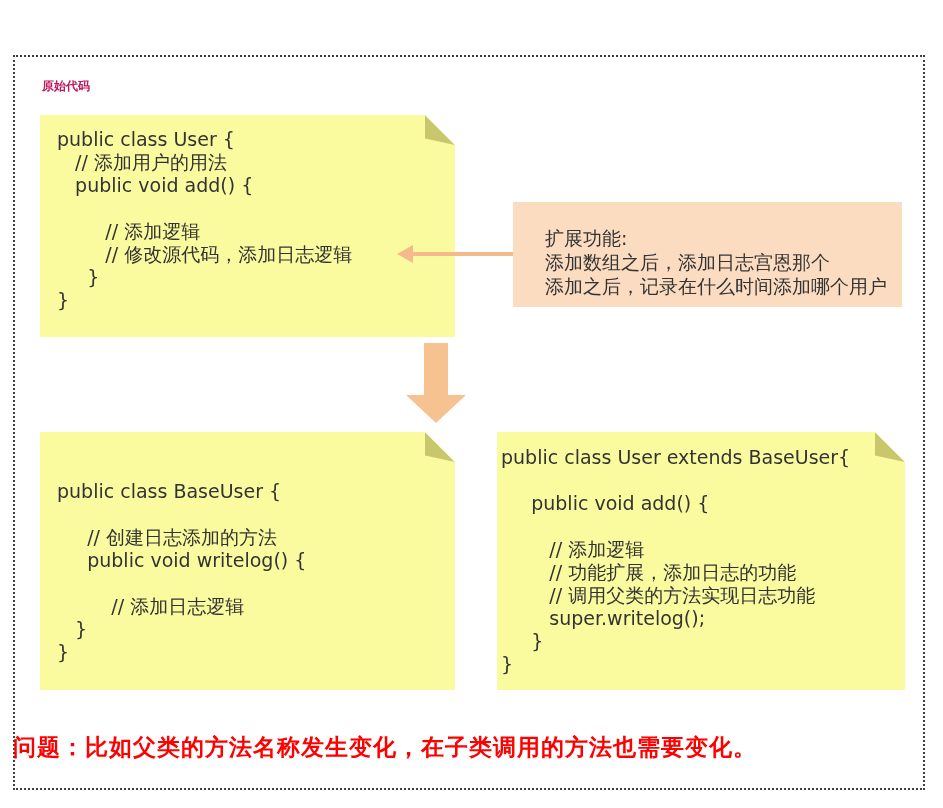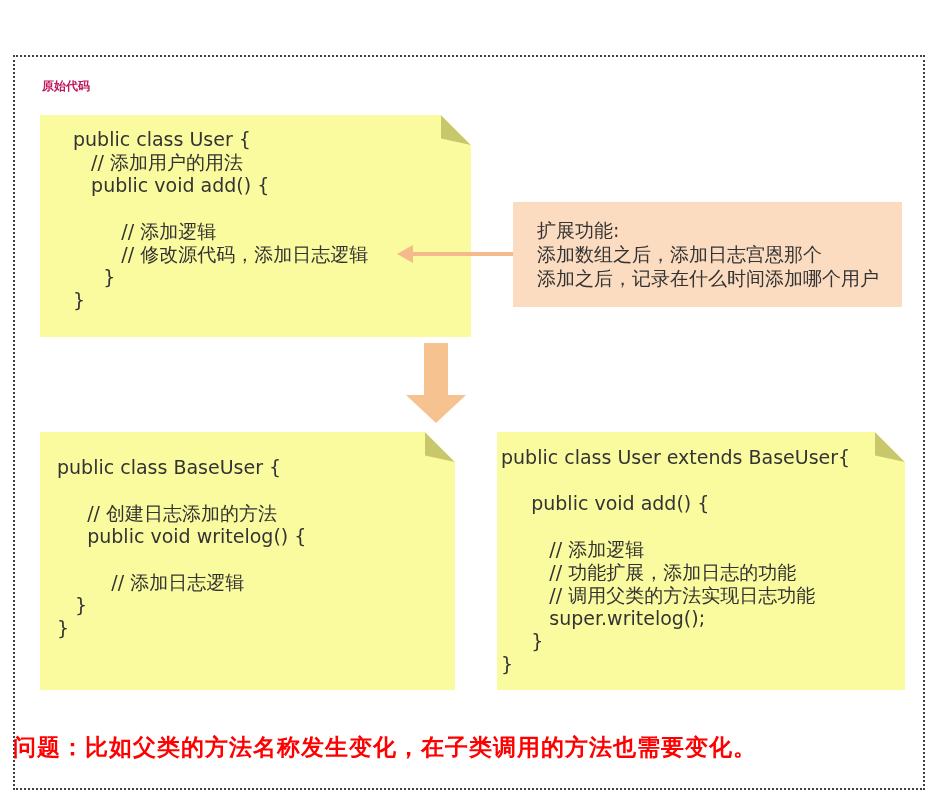--- a/index.html
+++ b/index.html
@@ -9,38 +9,38 @@
   .title{position:absolute;left:10px;top:4px;font-size:25px;font-weight:bold;
          color:#1f1f1f;letter-spacing:1px;}
 
   .frame{position:absolute;left:13px;top:55px;width:912px;height:735px;
          box-sizing:border-box;border:2px dotted #3f3f3f;}
 
   .section-label{position:absolute;left:42px;top:78px;font-size:12px;
          font-weight:bold;color:#be185d;}
 
   .note{position:absolute;background:#FAFA9E;}
-  #note-original{left:40px;top:115px;width:415px;height:222px;padding-left:16px;}
+  #note-original{left:40px;top:115px;width:415px;height:222px;}
   #note-baseclass{left:40px;top:432px;width:415px;height:258px;}
   #note-subclass{left:497px;top:432px;width:408px;height:258px;}
 
   .note pre{margin:0;padding:13px 0 0 17px;font-family:inherit;font-size:19px;
          line-height:23px;color:#333333;white-space:pre;}
-  #note-baseclass pre{padding-top:24px;}
+  #note-baseclass pre{padding-top:48px;}
   #note-subclass pre{padding-top:14px;padding-left:4px;}
 
   .corner{position:absolute;top:0;right:0;width:30px;height:30px;}
   .corner .cut{position:absolute;left:0;top:0;width:30px;height:30px;
          background:#ffffff;clip-path:polygon(0 0,100% 0,100% 100%);}
   .corner .fold{position:absolute;left:0;top:0;width:30px;height:30px;
          background:#C9C76B;clip-path:polygon(0 0,100% 100%,0 78%);}
 
   .callout{position:absolute;left:513px;top:202px;width:389px;height:105px;
          background:#FCDCC1;}
-  .callout pre{margin:4px;padding:12px 0 0 20px;font-family:inherit;font-size:19px;
+  .callout pre{margin:12px;padding:12px 0 0 20px;font-family:inherit;font-size:19px;
          line-height:24px;color:#333333;white-space:pre;}
 
   .h-arrow{position:absolute;left:397px;top:244px;width:116px;height:36px;}
   .h-arrow .head{position:absolute;left:0;top:1px;width:0;height:0;
          border-top:9px solid transparent;border-bottom:9px solid transparent;
          border-right:16px solid #F5BA8C;}
   .h-arrow .shaft{position:absolute;left:14px;top:8px;width:102px;height:4px;
          background:#F5BA8C;}
 
   .d-arrow{position:absolute;left:406px;top:343px;width:60px;height:80px;}

